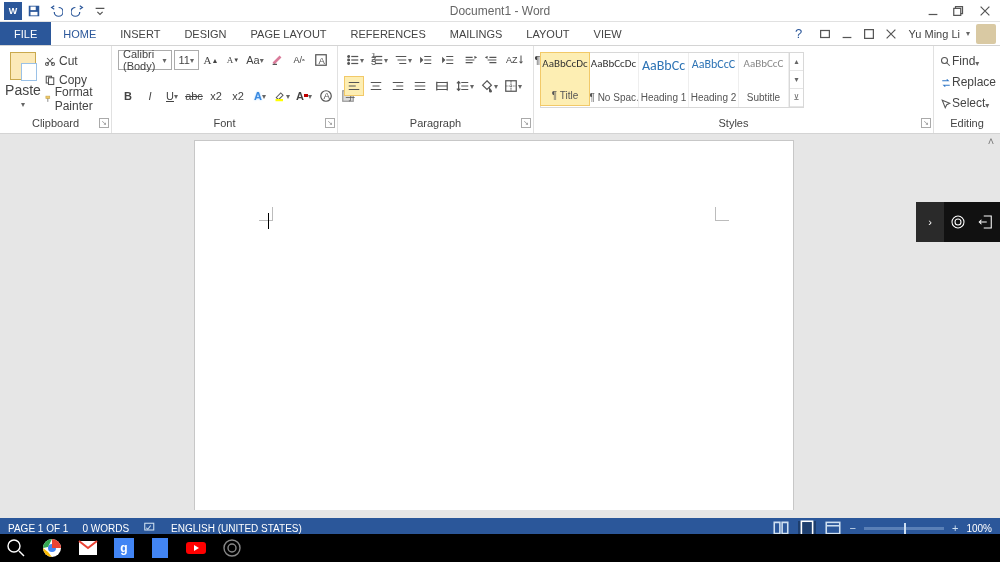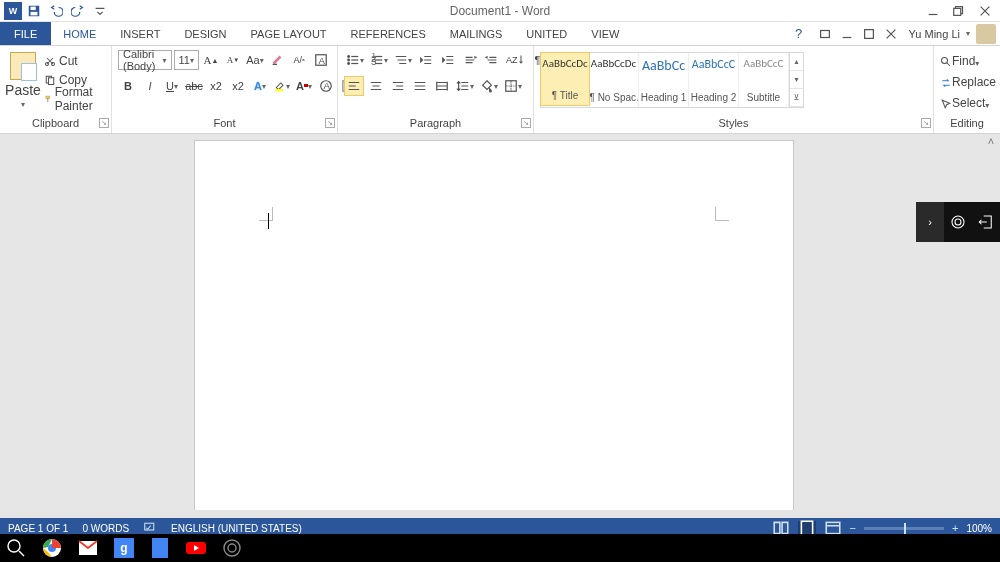--- a/index.html
+++ b/index.html
@@ -134,21 +134,21 @@
 
 <div class="titlebar2">
   <div class="tabs">
     <div class="tab file">FILE</div>
     <div class="tab active">HOME</div>
     <div class="tab">INSERT</div>
     <div class="tab">DESIGN</div>
     <div class="tab">PAGE LAYOUT</div>
     <div class="tab">REFERENCES</div>
     <div class="tab">MAILINGS</div>
-    <div class="tab">UNITED</div>
+    <div class="tab">LAYOUT</div>
     <div class="tab">VIEW</div>
   </div>
   <div class="userarea">
     <div class="iconbtn" style="font-size:13px;color:#2b579a">?</div>
     <div class="winbtns">
       <div class="iconbtn">
           <svg viewBox="0 0 16 16">
             <rect x="3" y="4" width="10" height="8"></rect>
           </svg>
         </div>
@@ -206,21 +206,21 @@
             </svg>
             <span class="txtc">Format Painter</span>
           </div>
       </div>
     </div>
     <div class="group-label"><span>Clipboard</span><div class="dlg">↘</div></div>
   </div>
 
   <div class="group" style="width:226px">
     <div class="group-body">
-        <div class="vcol" style="gap:6px;width:100%">
+        <div class="vcol" style="gap:16px;width:100%">
       <div class="hrow">
         <div class="fontname">
               <span>Calibri (Body)</span>
               <span class="dd">▾</span>
             </div>
         <div class="fontsize">
               <span>11</span>
               <span class="dd">▾</span>
             </div>
         <div class="smallbtn" style="font-family:serif">A<sup style="font-size:7px">▲</sup></div>

